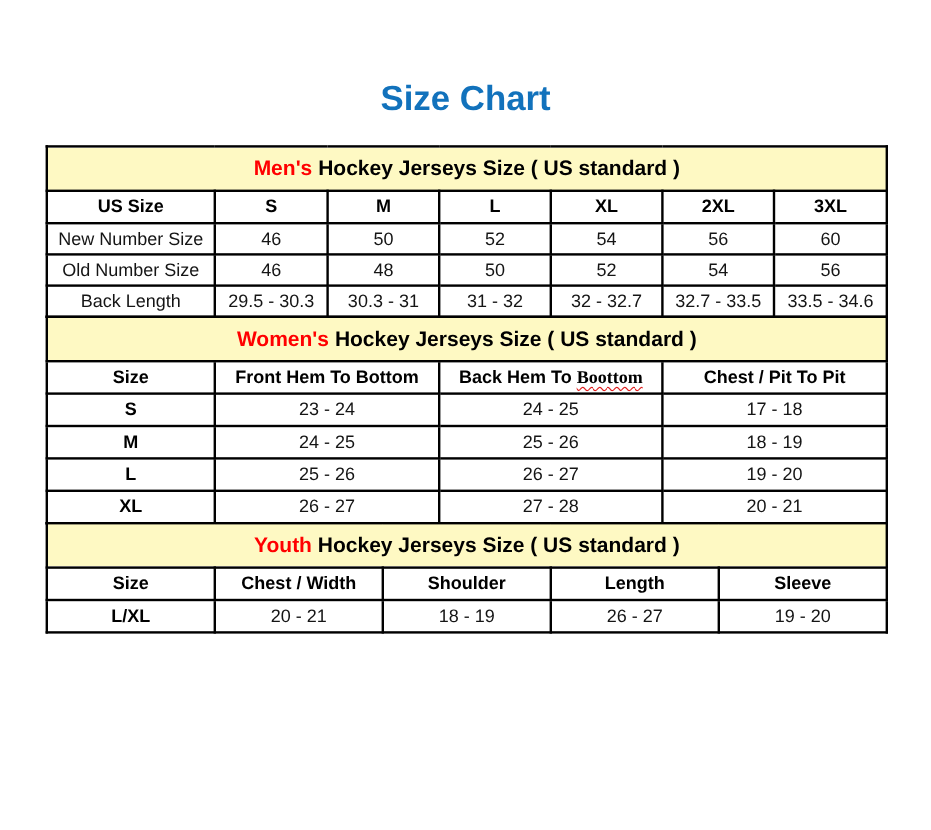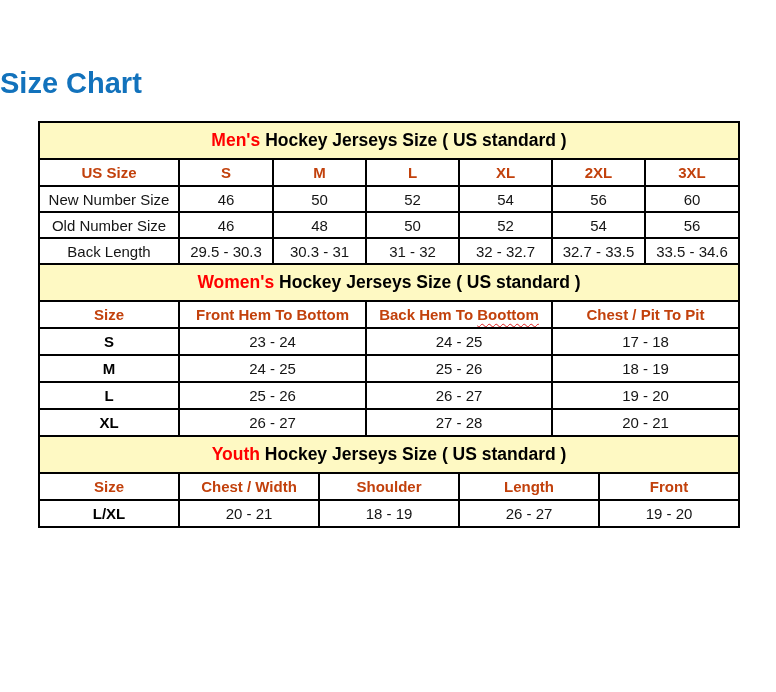--- a/index.html
+++ b/index.html
@@ -8,20 +8,21 @@
     position: relative;
     width: 776px;
     height: 692px;
     background: #ffffff;
     font-family: "Liberation Sans", sans-serif;
     overflow: hidden;
   }
   .page-title {
     margin: 0;
     padding-top: 66px;
+    text-align: center;
     color: #1272bc;
     font-size: 29px;
     line-height: 34px;
     font-weight: 700;
     letter-spacing: 0px;
   }
   .tables {
     width: 700px;
     margin: 21px auto 0 auto;
   }
@@ -42,29 +43,30 @@
     padding: 0 2px;
   }
   .band td {
     background: #fef9c3;
     height: 37px;
     font-size: 17.5px;
     font-weight: 700;
     color: #000000;
   }
   .band .hl { color: #ff0000; }
-  .head th { height: 27px; font-weight: 700; color: #c2410c; }
+  .head th { height: 27px; font-weight: 700; color: #000000; }
   .data td { height: 26px; font-weight: 400; }
   .womens .data td, .youth .data td { height: 27px; }
   .data td.row-label-bold { font-weight: 700; color: #000000; }
   .wavy {
     text-decoration: underline wavy #e02020;
     text-decoration-thickness: 1px;
     text-underline-offset: 3px;
     text-decoration-skip-ink: none;
+    font-family: Liberation Serif, serif;
   }
 </style>
 </head>
 <body>
 
 <div class="page">
 
   <h1 class="page-title">Size Chart</h1>
 
   <div class="tables">
@@ -176,21 +178,21 @@
       </colgroup>
       <tbody>
         <tr class="band">
           <td colspan="5"><span class="hl">Youth</span> <span>Hockey Jerseys Size ( US standard )</span></td>
         </tr>
         <tr class="head">
           <th>Size</th>
           <th>Chest / Width</th>
           <th>Shoulder</th>
           <th>Length</th>
-          <th>Front</th>
+          <th>Sleeve</th>
         </tr>
         <tr class="data">
           <td class="row-label-bold">L/XL</td>
           <td>20 - 21</td>
           <td>18 - 19</td>
           <td>26 - 27</td>
           <td>19 - 20</td>
         </tr>
       </tbody>
     </table>

